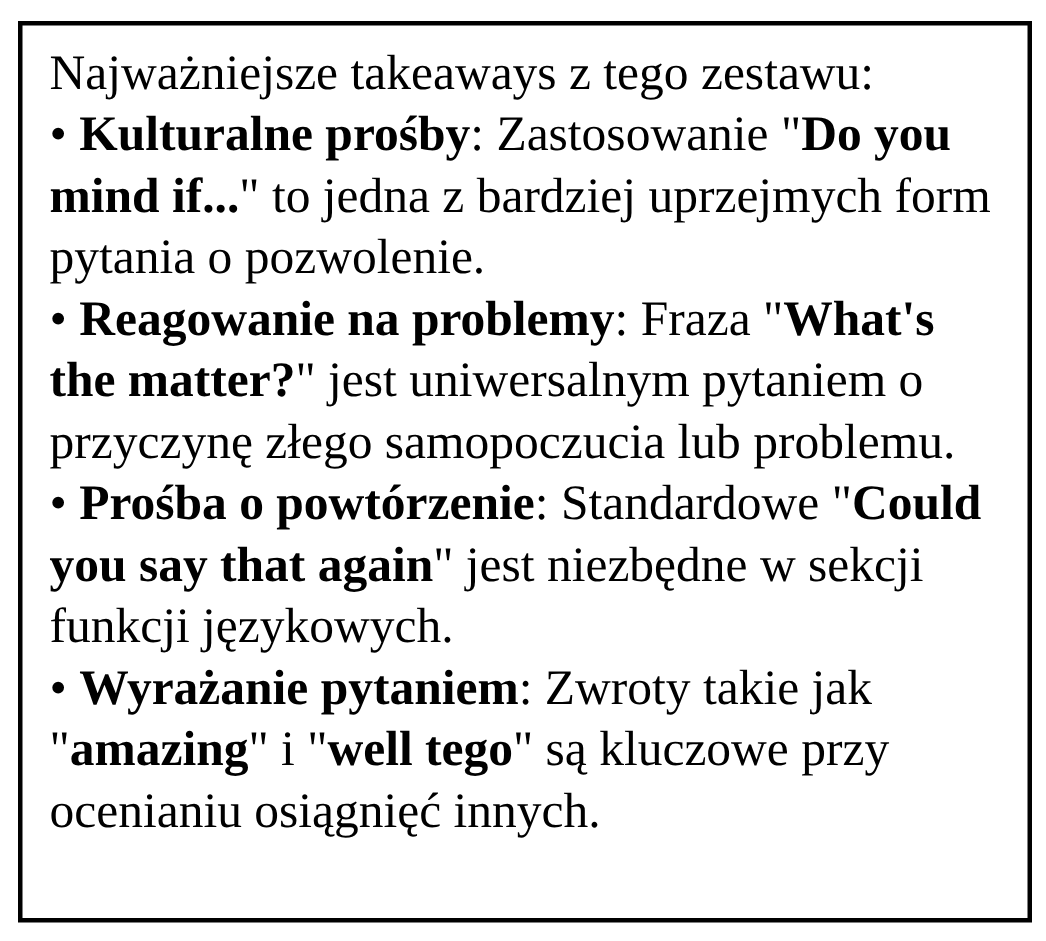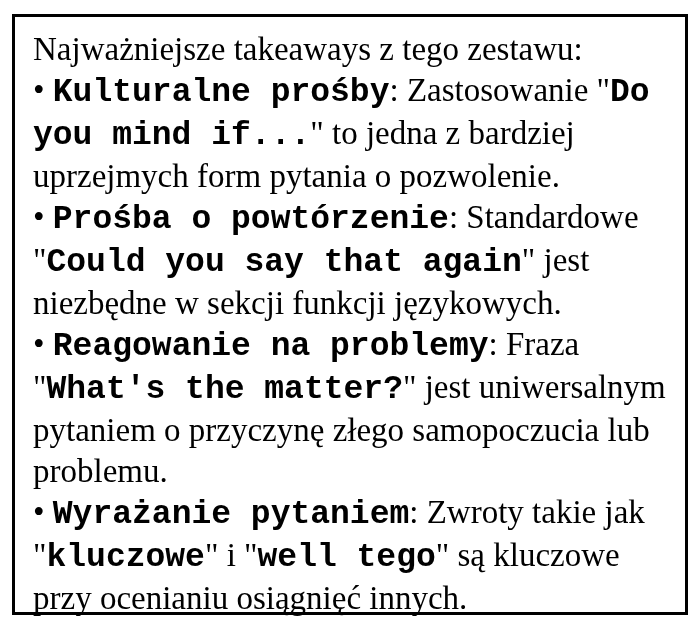--- a/index.html
+++ b/index.html
@@ -28,27 +28,26 @@
     font-size: 33px;
     line-height: 41px;
     text-align: left;
   }
   .line {
     margin: 0;
     padding: 0;
   }
   .b {
     font-weight: bold;
-    font-family: Liberation Mono, monospace;
   }
 </style>
 </head>
 <body>
 
 <div class="frame">
   <div class="line">Najważniejsze takeaways z tego zestawu:</div>
   <div>
       <div class="line"><span>• </span><span class="b">Kulturalne prośby</span><span>: Zastosowanie "</span><span class="b">Do you mind if...</span><span>" to jedna z bardziej uprzejmych form pytania o pozwolenie.</span></div>
+      <div class="line"><span>• </span><span class="b">Reagowanie na problemy</span><span>: Fraza "</span><span class="b">What's the matter?</span><span>" jest uniwersalnym pytaniem o przyczynę złego samopoczucia lub problemu.</span></div>
       <div class="line"><span>• </span><span class="b">Prośba o powtórzenie</span><span>: Standardowe "</span><span class="b">Could you say that again</span><span>" jest niezbędne w sekcji funkcji językowych.</span></div>
-      <div class="line"><span>• </span><span class="b">Reagowanie na problemy</span><span>: Fraza "</span><span class="b">What's the matter?</span><span>" jest uniwersalnym pytaniem o przyczynę złego samopoczucia lub problemu.</span></div>
-      <div class="line"><span>• </span><span class="b">Wyrażanie pytaniem</span><span>: Zwroty takie jak "</span><span class="b">kluczowe</span><span>" i "</span><span class="b">well tego</span><span>" są kluczowe przy ocenianiu osiągnięć innych.</span></div>
+      <div class="line"><span>• </span><span class="b">Wyrażanie pytaniem</span><span>: Zwroty takie jak "</span><span class="b">amazing</span><span>" i "</span><span class="b">well tego</span><span>" są kluczowe przy ocenianiu osiągnięć innych.</span></div>
     </div>
 </div>
 
 </body></html>

